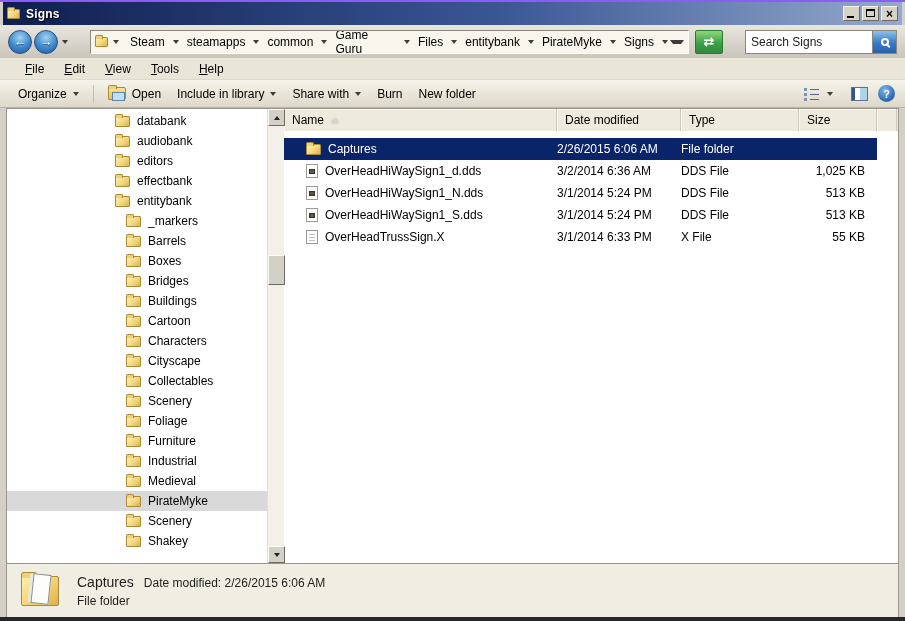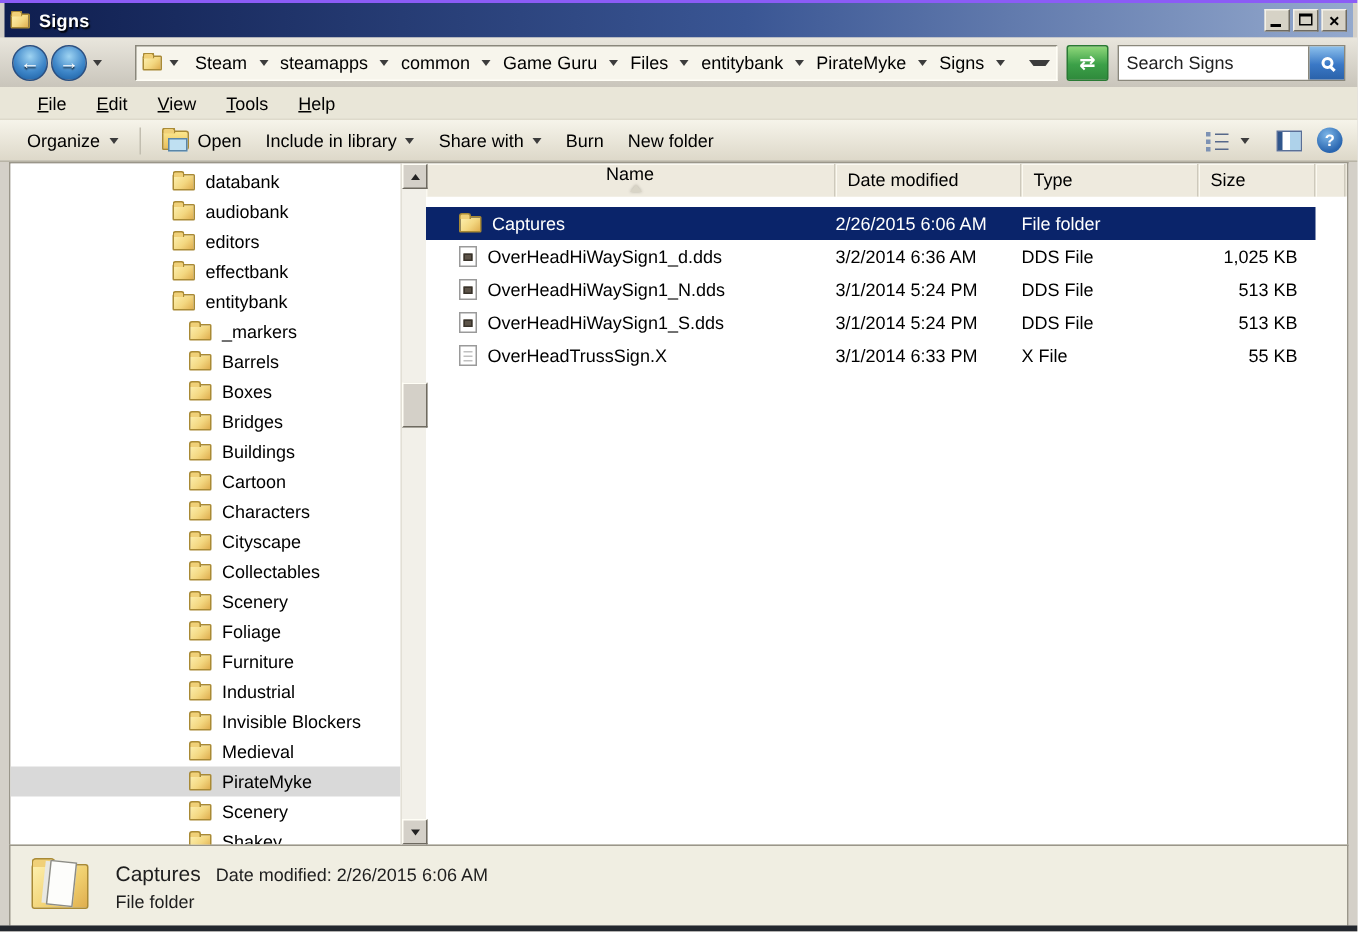--- a/index.html
+++ b/index.html
@@ -51,21 +51,21 @@
     display:flex; align-items:center; padding:0 4px; overflow:hidden; }
   .crumbs { display:flex; align-items:center; gap:0; flex:1; }
   .crumb { display:flex; align-items:center; padding:0 2px; cursor:default; }
   .crumb-label { padding:2px 4px; }
   .crumb .tri-down { margin-left:4px; }
   .addr-end-arrow { margin-left:auto; padding:0 4px; }
   .refresh-btn { width:28px; height:24px; margin-left:4px; flex:none;
     background:linear-gradient(#8ed77a,#3ca048 55%,#2f8a3c);
     border:1px solid #2a7a34; border-radius:2px; color:#fff; font-weight:bold;
     display:flex; align-items:center; justify-content:center; font-size:13px; }
-  .searchbox { width:152px; height:24px; margin-left:4px; flex:none; display:flex;
+  .searchbox { width:152px; height:24px; margin-left:20px; flex:none; display:flex;
     border:1px solid #8a877b; background:#fff; }
   .searchbox input { flex:1; border:none; outline:none; padding:0 5px; font-size:12px;
     font-family:inherit; background:#fff; min-width:0; }
   .searchbox input::placeholder { color:#222; opacity:1; }
   .search-btn { width:24px; flex:none; background:linear-gradient(#8cc0ec,#3a78c6 55%,#2a62aa);
     border-left:1px solid #8a877b; display:flex; align-items:center; justify-content:center; }
   .mag { width:8px; height:8px; border:2px solid #fff; border-radius:50%; position:relative; }
   .mag::after { content:""; position:absolute; width:2px; height:5px; background:#fff;
     bottom:-4px; right:-2px; transform:rotate(-45deg); }
 
@@ -361,24 +361,20 @@
         <div class="tree-item lvl1">
           <span class="folder"></span>
           <span>Furniture</span>
         </div>
         <div class="tree-item lvl1">
           <span class="folder"></span>
           <span>Industrial</span>
         </div>
         <div class="tree-item lvl1">
           <span class="folder"></span>
-          <span>Invisible Blockers</span>
-        </div>
-        <div class="tree-item lvl1">
-          <span class="folder"></span>
           <span>Medieval</span>
         </div>
         <div class="tree-item lvl1 selected">
           <span class="folder"></span>
           <span>PirateMyke</span>
         </div>
         <div class="tree-item lvl1">
           <span class="folder"></span>
           <span>Scenery</span>
         </div>
@@ -391,21 +387,21 @@
       <div class="scroll-btn up">
           <span class="tri-up-sm"></span>
         </div>
       <div class="scroll-thumb"></div>
       <div class="scroll-btn down">
           <span class="tri-dn-sm"></span>
         </div>
     </div>
     <div class="filelist">
       <div class="header-row" id="header-row">
-          <div class="hcell" style="width: 273px; flex-direction: column;">
+          <div class="hcell" style="width: 273px;">
             <span>Name</span>
             <span class="sort-asc"></span>
           </div>
           <div class="hcell" style="width: 124px;">
             <span>Date modified</span>
           </div>
           <div class="hcell" style="width: 118px;">
             <span>Type</span>
           </div>
           <div class="hcell" style="width: 78px;">

